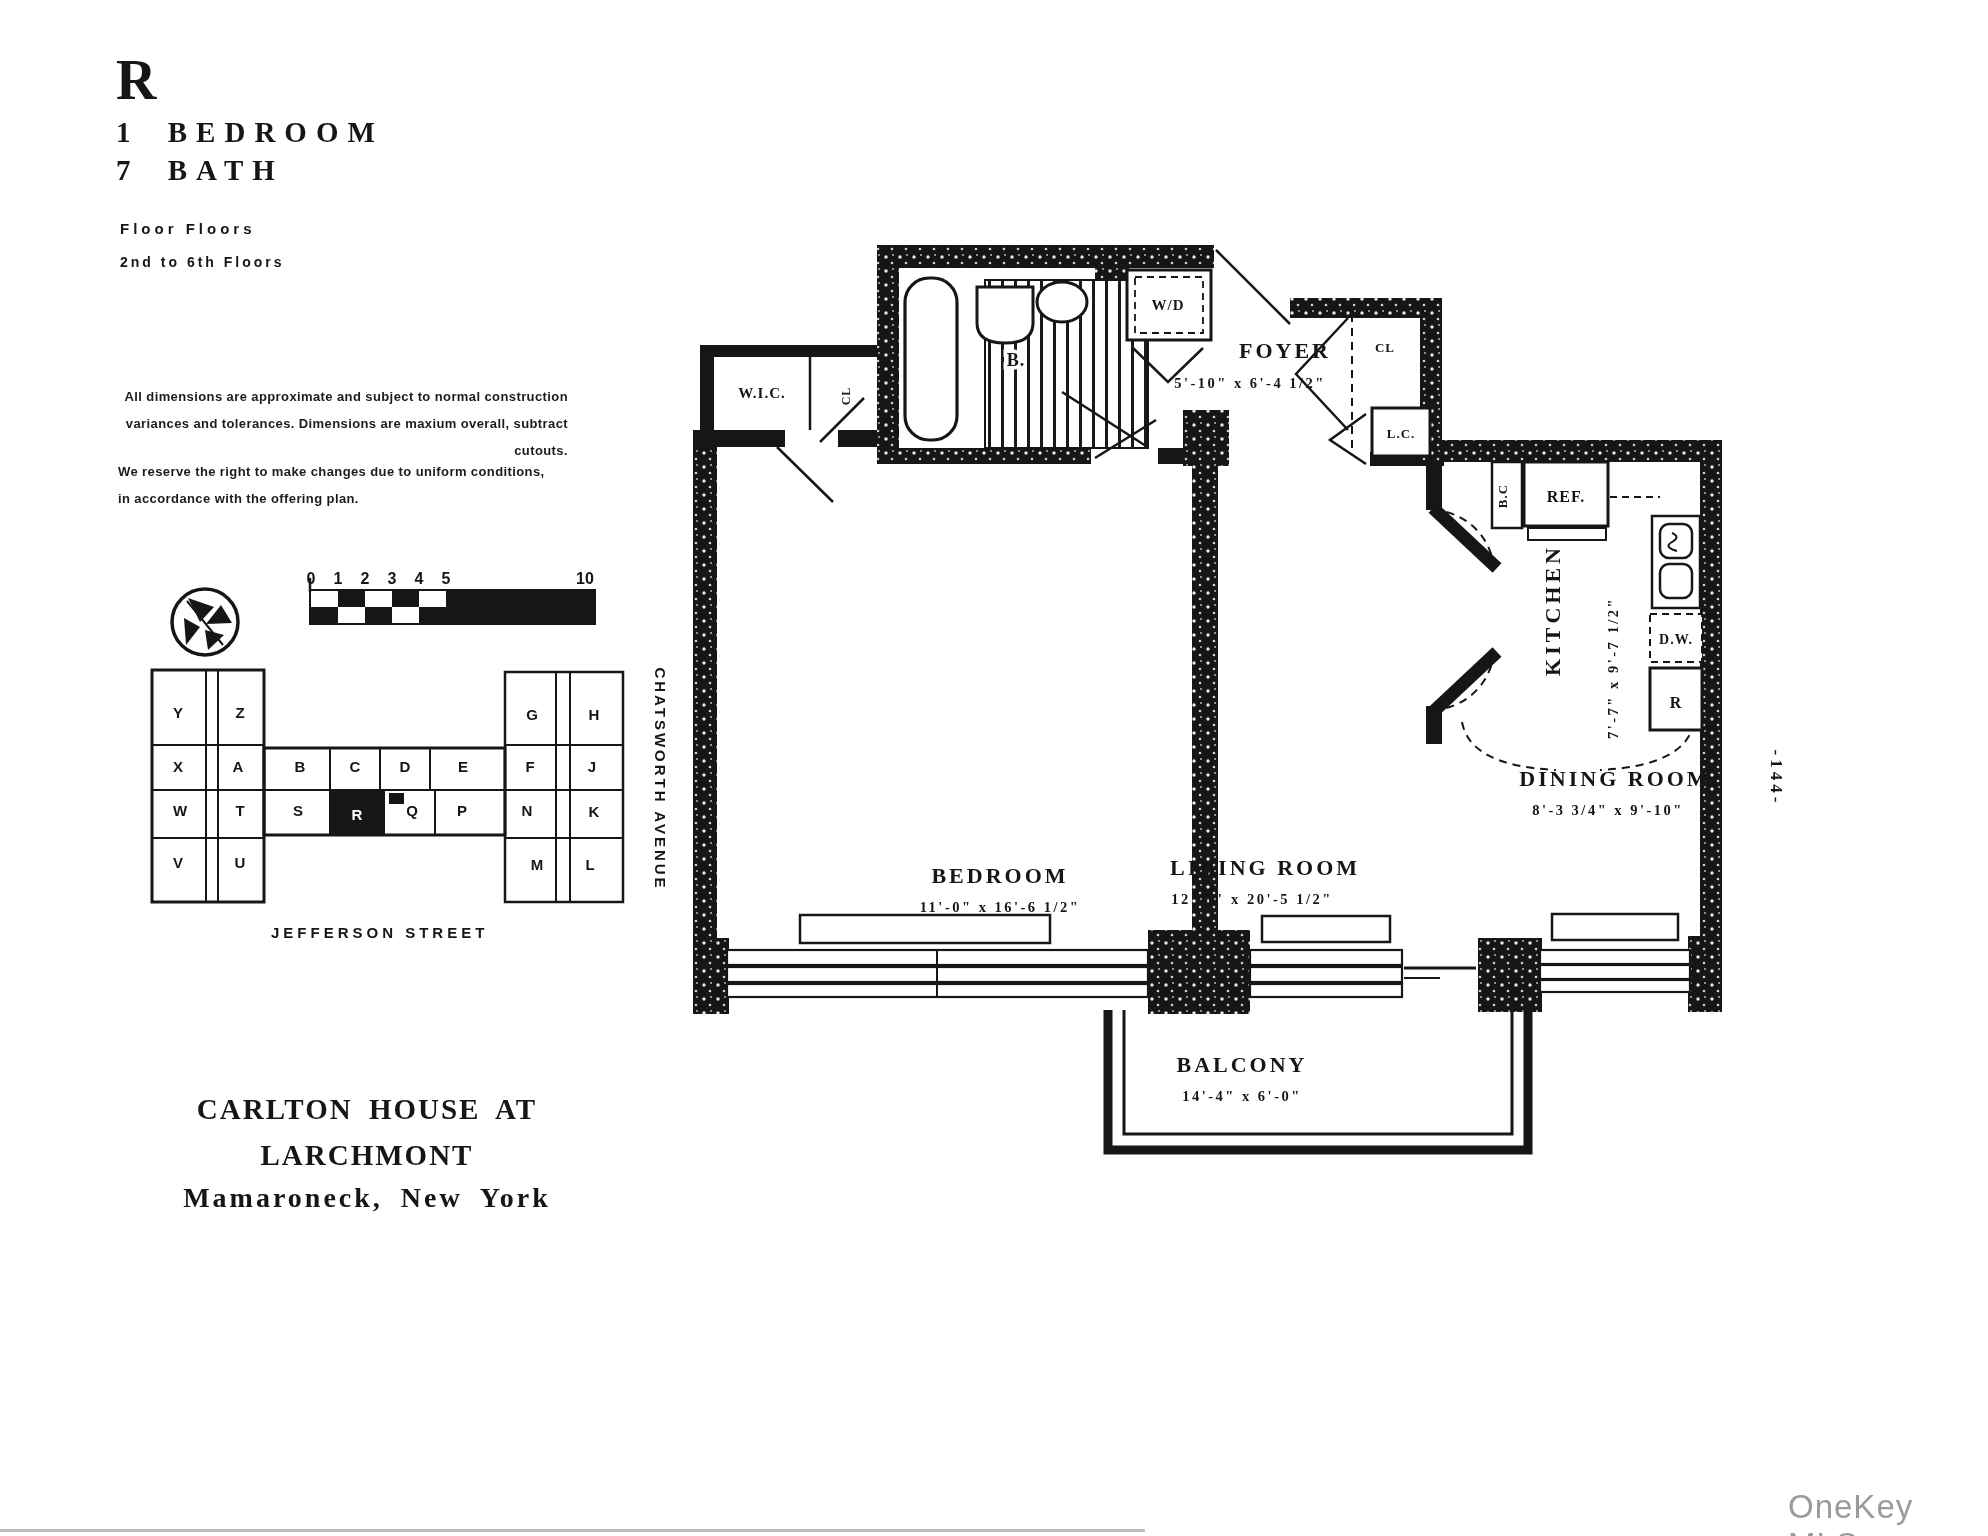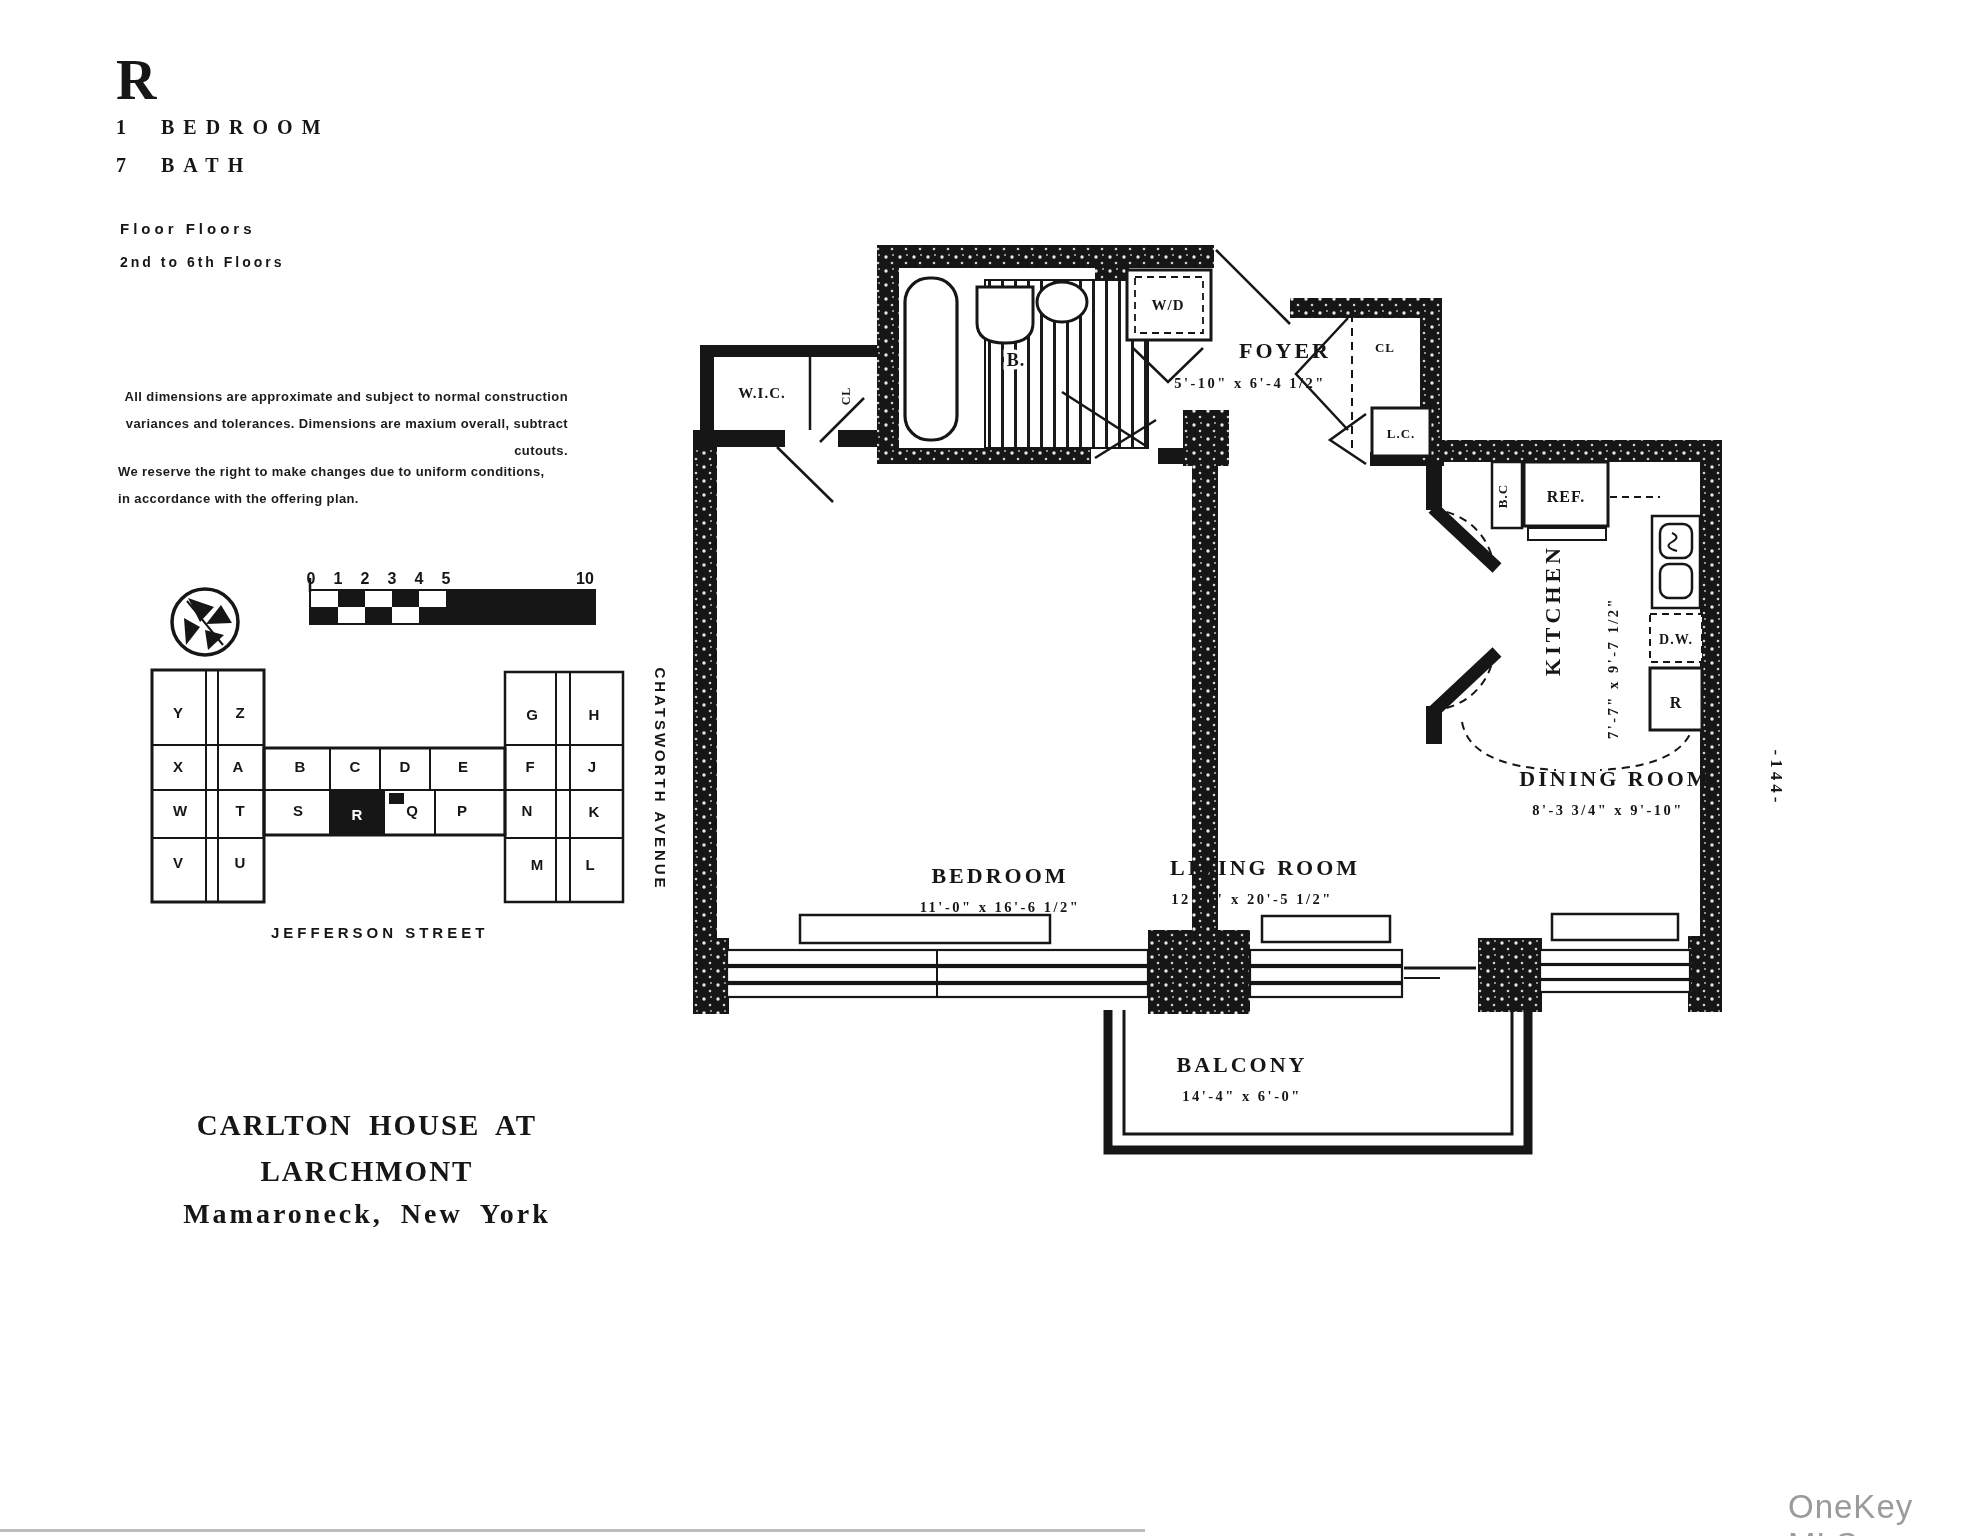--- a/index.html
+++ b/index.html
@@ -1,29 +1,29 @@
 <!DOCTYPE html>
 <html><head>
 <meta charset="utf-8">
 <style>
   html,body{margin:0;padding:0;}
   body{width:1988px;height:1536px;background:#ffffff;position:relative;overflow:hidden;
        font-family:"Liberation Serif",serif;color:#161616;}
   .abs{position:absolute;}
   .unit-letter{left:116px;top:48px;font-size:56px;font-weight:700;letter-spacing:6px;}
-  .unit-line{left:116px;font-size:20px;font-weight:700;letter-spacing:9px;word-spacing:12px;}
+  .unit-line{left:116px;font-size:29px;font-weight:700;letter-spacing:9px;word-spacing:12px;}
   .u1{top:116px;} .u2{top:154px;}
   .floor-label{left:120px;top:220px;font-family:"Liberation Sans",sans-serif;font-weight:700;
                font-size:15px;letter-spacing:4px;}
   .floor-value{left:120px;top:246px;font-family:"Liberation Sans",sans-serif;font-weight:700;
                font-size:14px;letter-spacing:3px;margin-top:8px;}
   .disc{left:118px;width:450px;font-family:"Liberation Sans",sans-serif;font-weight:700;
         font-size:13px;letter-spacing:0.4px;line-height:27px;white-space:pre-line;color:#1c1c1c;}
   .d1{top:383px;text-align:right;} .d2{top:458px;}
-  .addr{left:92px;top:1086px;width:550px;text-align:center;margin-top:16px;}
+  .addr{left:92px;top:1086px;width:550px;text-align:center;}
   .addr .bname{font-size:29px;font-weight:700;letter-spacing:2px;word-spacing:7px;line-height:46px;}
   .addr .aline{font-size:28px;font-weight:700;letter-spacing:3px;word-spacing:8px;line-height:40px;}
   .street-label{left:243px;top:924px;font-family:"Liberation Sans",sans-serif;font-weight:700;
                 font-size:15px;letter-spacing:4px;margin-left:28px;}
   .avenue-label{left:540px;top:770px;width:240px;height:18px;transform:rotate(90deg);
                 font-family:"Liberation Sans",sans-serif;font-weight:700;font-size:15px;
                 letter-spacing:3px;text-align:center;}
   .page-num{left:1736px;top:768px;width:80px;height:20px;transform:rotate(90deg);
             font-size:17px;font-weight:700;letter-spacing:4px;text-align:center;}
   .watermark{left:1788px;top:1488px;font-family:"Liberation Sans",sans-serif;font-weight:400;

